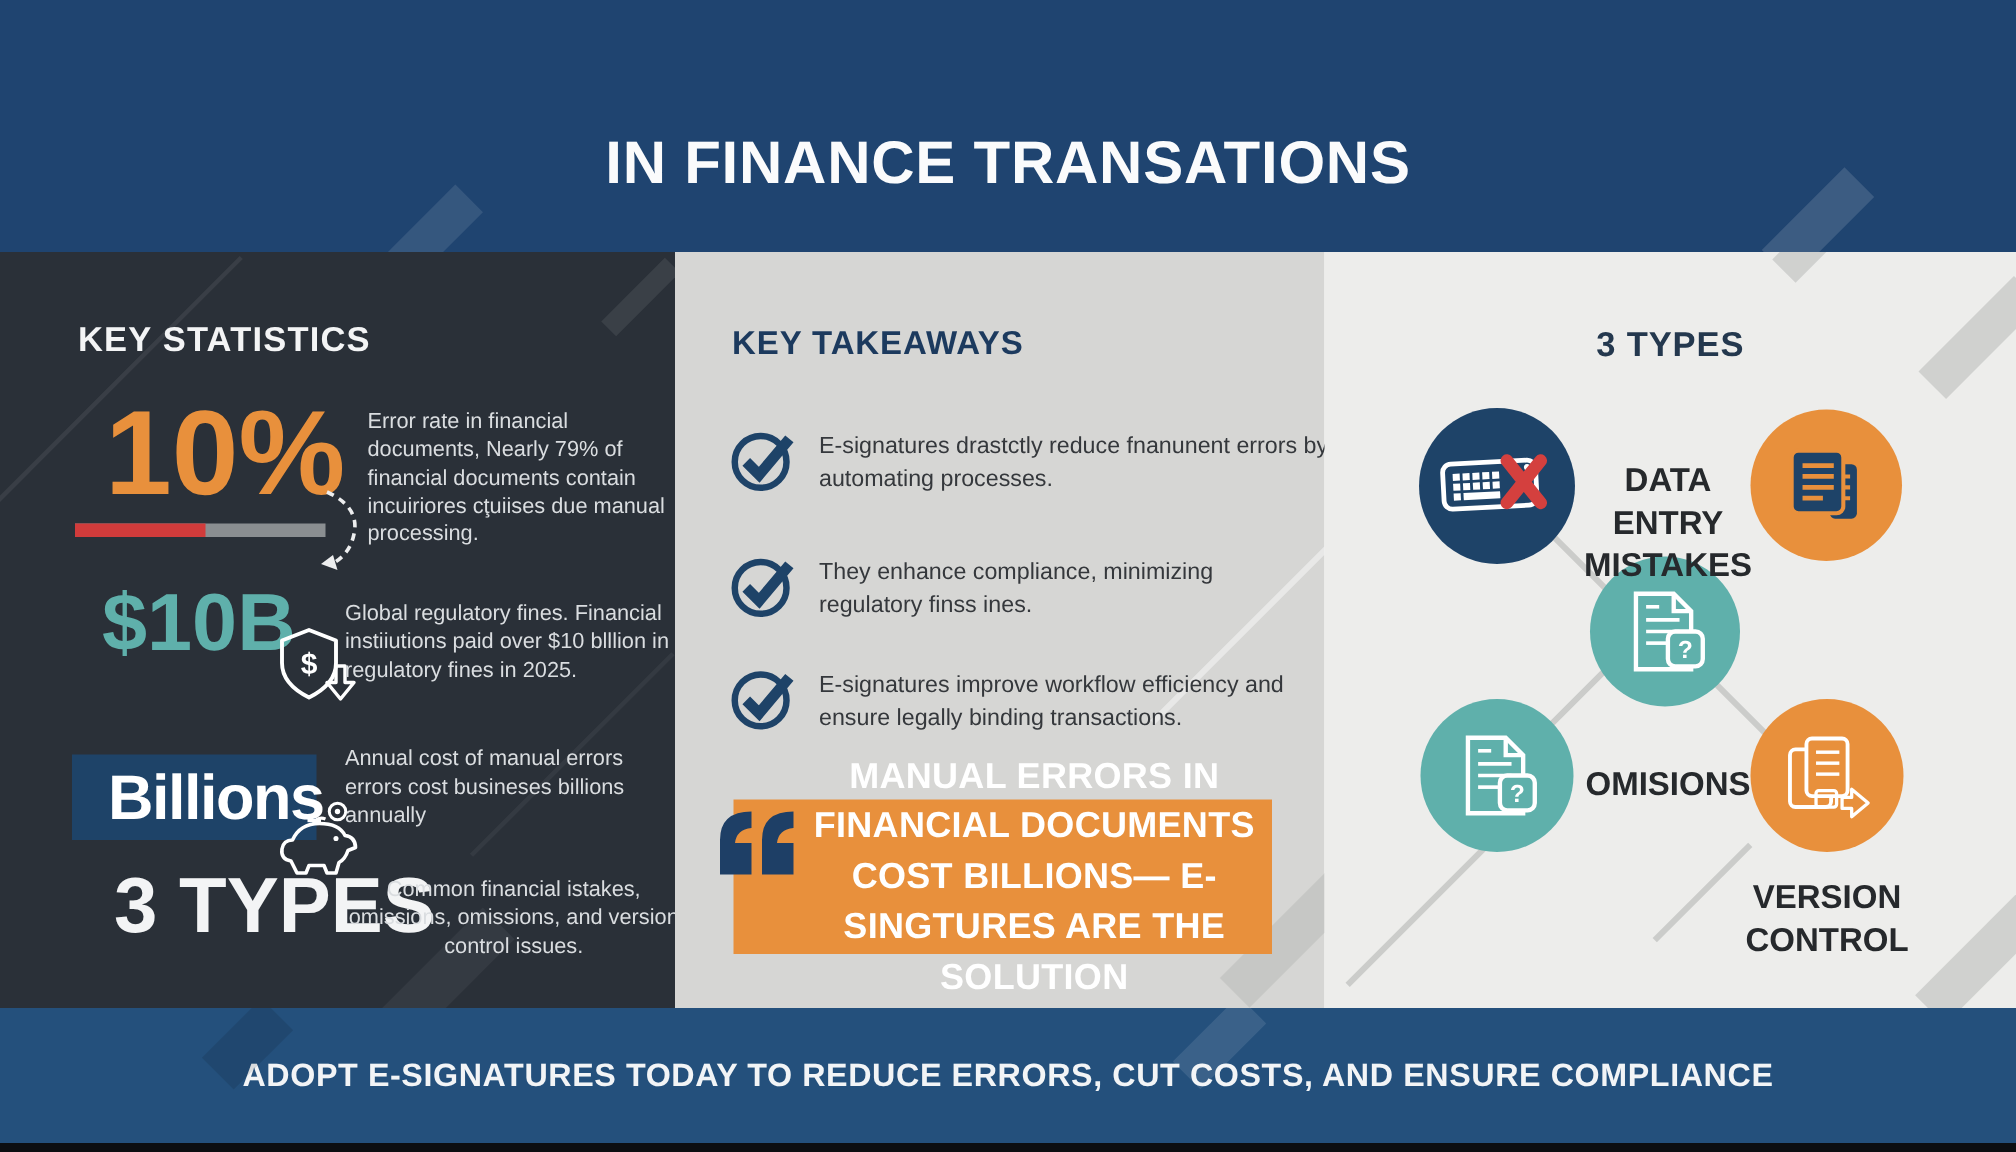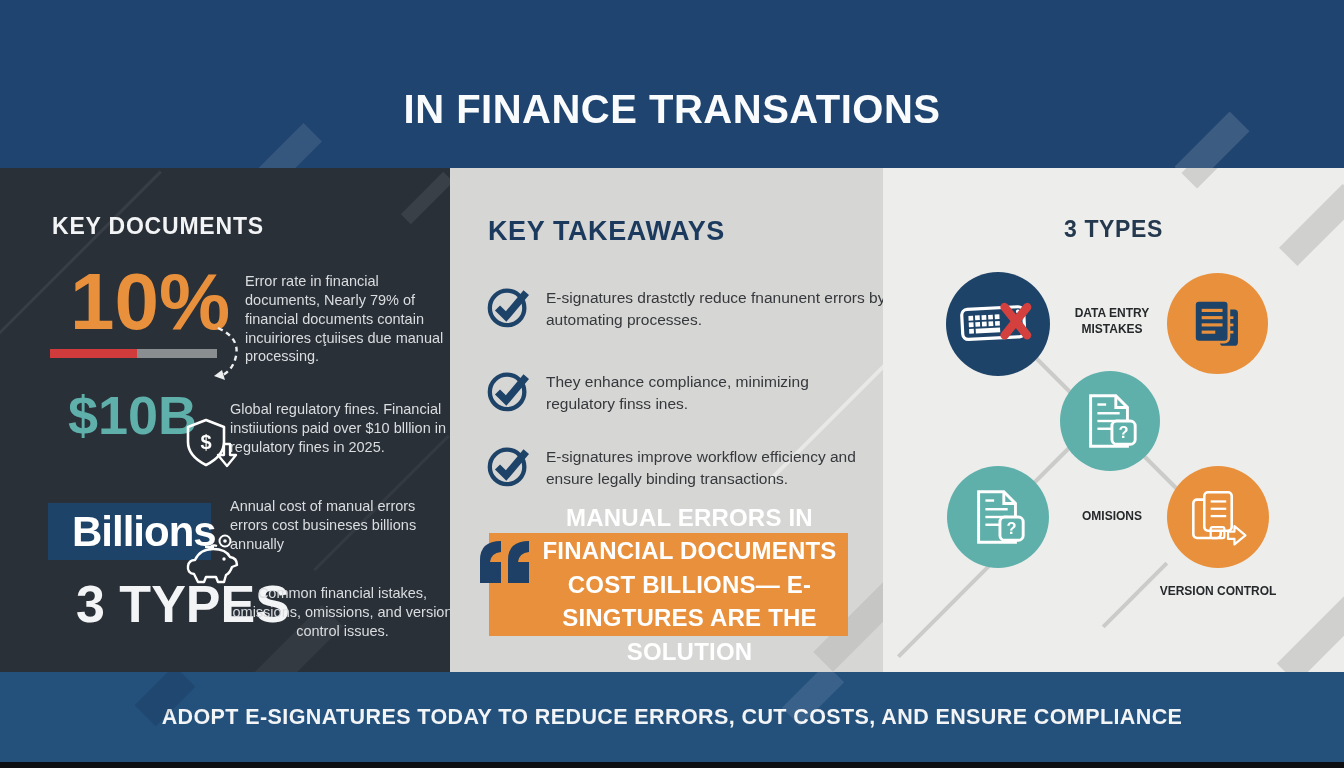--- a/index.html
+++ b/index.html
@@ -27,33 +27,33 @@
   .p-left .heading{color:#F3F4F5;font-size:23px;font-weight:bold;letter-spacing:.8px;}
   .statval{font-weight:bold;line-height:1;margin-left:24px;}
   .desc{color:#DADDE0;font-size:14.5px;line-height:1.3;}
   .bar{position:absolute;left:50px;top:349px;width:167px;height:9px;background:var(--bargray);}
   .bar .fill{display:block;height:100%;width:52%;background:var(--red);}
   .billbox{position:absolute;left:48px;top:503px;width:163px;height:57px;background:var(--navy);display:flex;align-items:center;padding-left:24px;}
   .billbox span{color:#fff;font-weight:bold;font-size:42px;letter-spacing:-1px;}
 
   
   .p-mid{left:450px;width:433px;background:var(--panel-mid);}
-  .p-mid .heading{color:#1C3A5E;font-size:27px;font-weight:bold;letter-spacing:.6px;}
+  .p-mid .heading{color:#1C3A5E;font-size:22px;font-weight:bold;letter-spacing:.6px;}
   .take{color:#35383C;font-size:15.5px;line-height:1.4;}
   .quotebox{position:absolute;left:489px;top:533px;width:359px;height:103px;background:var(--orange);display:flex;align-items:center;}
   .quotebox .qtext{color:#fff;font-weight:bold;font-size:24px;line-height:1.4;letter-spacing:.2px;text-align:center;padding:0 10px 0 52px;}
 
   
   .p-right{left:883px;width:461px;background:var(--panel-light);}
   .p-right .heading{color:#24384E;font-size:23px;font-weight:bold;letter-spacing:.6px;text-align:center;width:100%;}
   .circle{position:absolute;border-radius:50%;display:flex;align-items:center;justify-content:center;}
   .c-navy{background:var(--navy);}
   .c-orange{background:var(--orange);}
   .c-teal{background:var(--teal);}
-  .typelabel{position:absolute;color:#26292C;font-weight:bold;font-size:12px;line-height:1.3;text-align:center;}
+  .typelabel{position:absolute;color:#26292C;font-weight:bold;font-size:22px;line-height:1.3;text-align:center;}
   .line{position:absolute;background:#CBCCCA;}
   .grayribbon{background:#D0D1CF;}
 </style>
 </head>
 <body>
 
 <div class="stage">
 
   <div class="header">
     <div class="ribbon" style="left:275px;top:122px;width:26px;height:70px;background:rgba(255,255,255,.10);transform:rotate(45deg);"></div>
@@ -63,21 +63,21 @@
       <span>IN FINANCE TRANSATIONS</span>
     </h1>
   </div>
 
   <div class="panel p-left">
     <div class="ribbon" style="left:78px;top:-30px;width:3px;height:230px;background:rgba(255,255,255,.07);transform:rotate(45deg);"></div>
     <div class="ribbon" style="left:420px;top:0px;width:14px;height:60px;background:rgba(255,255,255,.08);transform:rotate(45deg);"></div>
     <div class="ribbon" style="left:380px;top:240px;width:3px;height:190px;background:rgba(255,255,255,.05);transform:rotate(45deg);"></div>
     <div class="ribbon" style="left:275px;top:430px;width:30px;height:120px;background:rgba(255,255,255,.05);transform:rotate(45deg);"></div>
 
-    <div class="abs heading" style="left:52px;top:45px;">KEY DOCUMENTS</div>
+    <div class="abs heading" style="left:52px;top:45px;">KEY STATISTICS</div>
   </div>
 
   <div class="abs statval" style="left:46px;top:262px;font-size:80px;color:var(--orange);">10%</div>
   <div class="bar">
       <span class="fill"></span>
     </div>
   <svg class="abs" style="left:210px;top:326px;overflow:visible;" width="38" height="56" viewBox="0 0 38 56">
     <path d="M8 2 q22 10 18 28 q-3 15 -17 21" fill="none" stroke="#EDEEEF" stroke-width="2.4" stroke-dasharray="5 4"></path>
     <path d="M4 50 l11 4 -3 -10 z" fill="#EDEEEF"></path>
   </svg>

